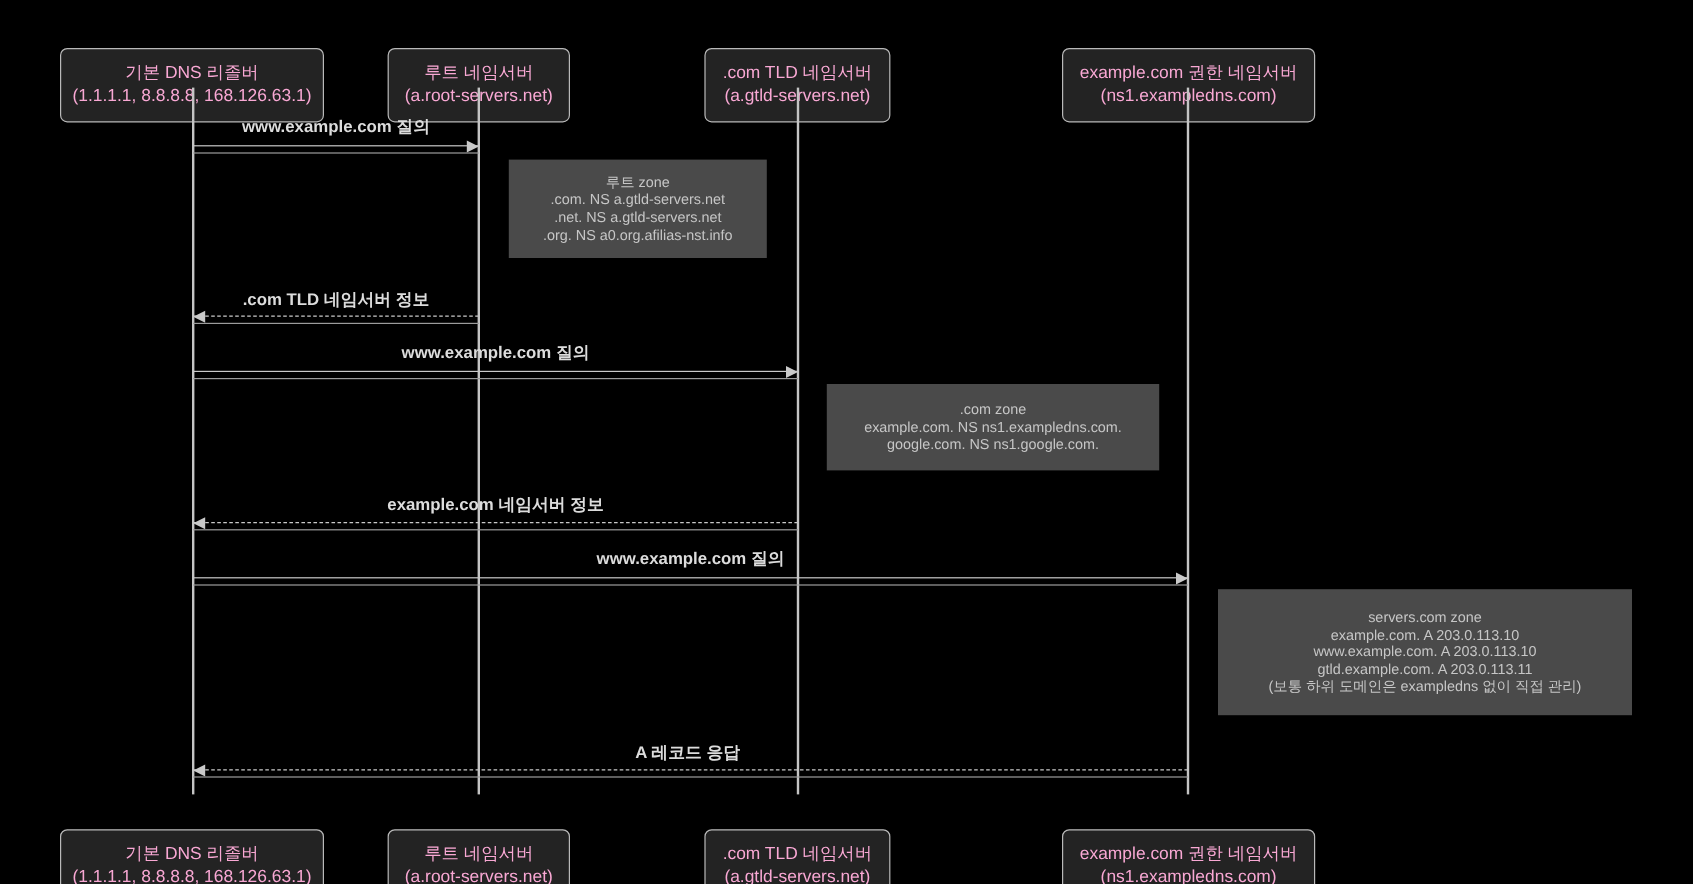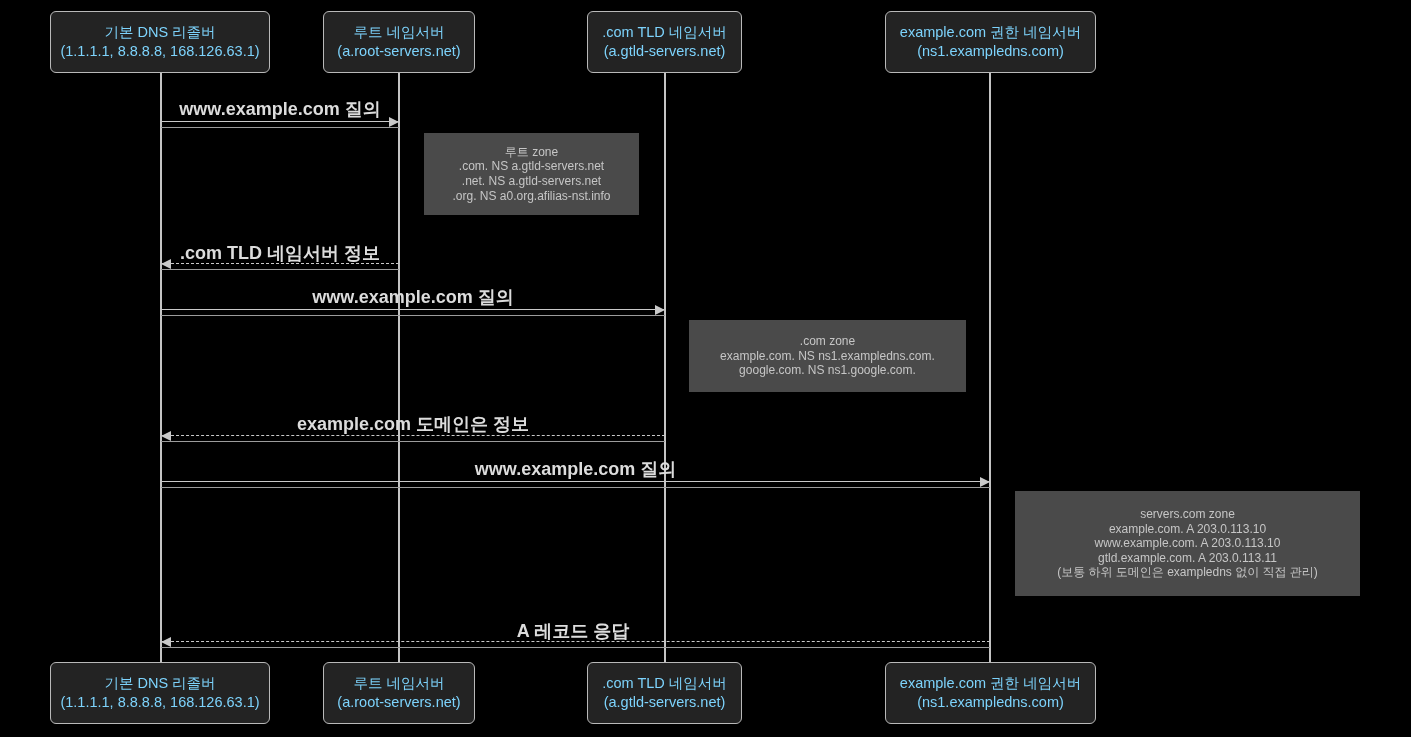--- a/index.html
+++ b/index.html
@@ -29,25 +29,26 @@
     position: absolute;
     box-sizing: border-box;
     background: #232323;
     border: 1px solid #b9b9b9;
     border-radius: 6px;
     display: flex;
     flex-direction: column;
     align-items: center;
     justify-content: center;
     text-align: center;
-    color: #7dd3fc;
+    color: #f9a8d4;
     font-size: 14.5px;
     line-height: 1.32;
     padding: 4px 6px;
     white-space: nowrap;
+    margin-top: 29px;
   }
   .participant .p-line1 { display:block; }
   .participant .p-line2 { display:block; }
 
   
   .lifeline {
     position: absolute;
     width: 2px;
     background: #c4c4c4;
   }
@@ -77,21 +78,21 @@
     border-bottom: 5px solid transparent;
     border-left: 10px solid #c9c9c9;
   }
   .arrowhead.left {
     border-top: 5px solid transparent;
     border-bottom: 5px solid transparent;
     border-right: 10px solid #c9c9c9;
   }
   .msg-label {
     position: absolute;
-    font-size: 18px;
+    font-size: 14px;
     font-weight: bold;
     color: #dcdcdc;
     white-space: nowrap;
     text-align: center;
   }
 
   
   .note {
     position: absolute;
     box-sizing: border-box;
@@ -158,21 +159,21 @@
     <div class="msg-line dashed" style="left: 161px; top: 263px; width: 238px;"></div>
     <div class="arrowhead left" style="top: 259px; left: 161px;"></div>
     <div class="msg-label" style="left: 161px; width: 238px; top: 241px;">.com TLD 네임서버 정보</div>
     <div class="sep" style="left: 161px; top: 269px; width: 238px;"></div>
     <div class="msg-line" style="left: 161px; top: 309px; width: 504px;"></div>
     <div class="arrowhead right" style="top: 305px; left: 655px;"></div>
     <div class="msg-label" style="left: 161px; width: 504px; top: 285px;">www.example.com 질의</div>
     <div class="sep" style="left: 161px; top: 315px; width: 504px;"></div>
     <div class="msg-line dashed" style="left: 161px; top: 435px; width: 504px;"></div>
     <div class="arrowhead left" style="top: 431px; left: 161px;"></div>
-    <div class="msg-label" style="left: 161px; width: 504px; top: 412px;">example.com 도메인은 정보</div>
+    <div class="msg-label" style="left: 161px; width: 504px; top: 412px;">example.com 네임서버 정보</div>
     <div class="sep" style="left: 161px; top: 441px; width: 504px;"></div>
     <div class="msg-line" style="left: 161px; top: 481px; width: 829px;"></div>
     <div class="arrowhead right" style="top: 477px; left: 980px;"></div>
     <div class="msg-label" style="left: 161px; width: 829px; top: 457px;">www.example.com 질의</div>
     <div class="sep" style="left: 161px; top: 487px; width: 829px;"></div>
     <div class="msg-line dashed" style="left: 161px; top: 641px; width: 829px;"></div>
     <div class="arrowhead left" style="top: 637px; left: 161px;"></div>
     <div class="msg-label" style="left: 161px; width: 824px; top: 619px;">A 레코드 응답</div>
     <div class="sep" style="left: 161px; top: 647px; width: 829px;"></div>
     <div class="note" style="left: 424px; top: 133px; width: 215px; height: 82px;">

